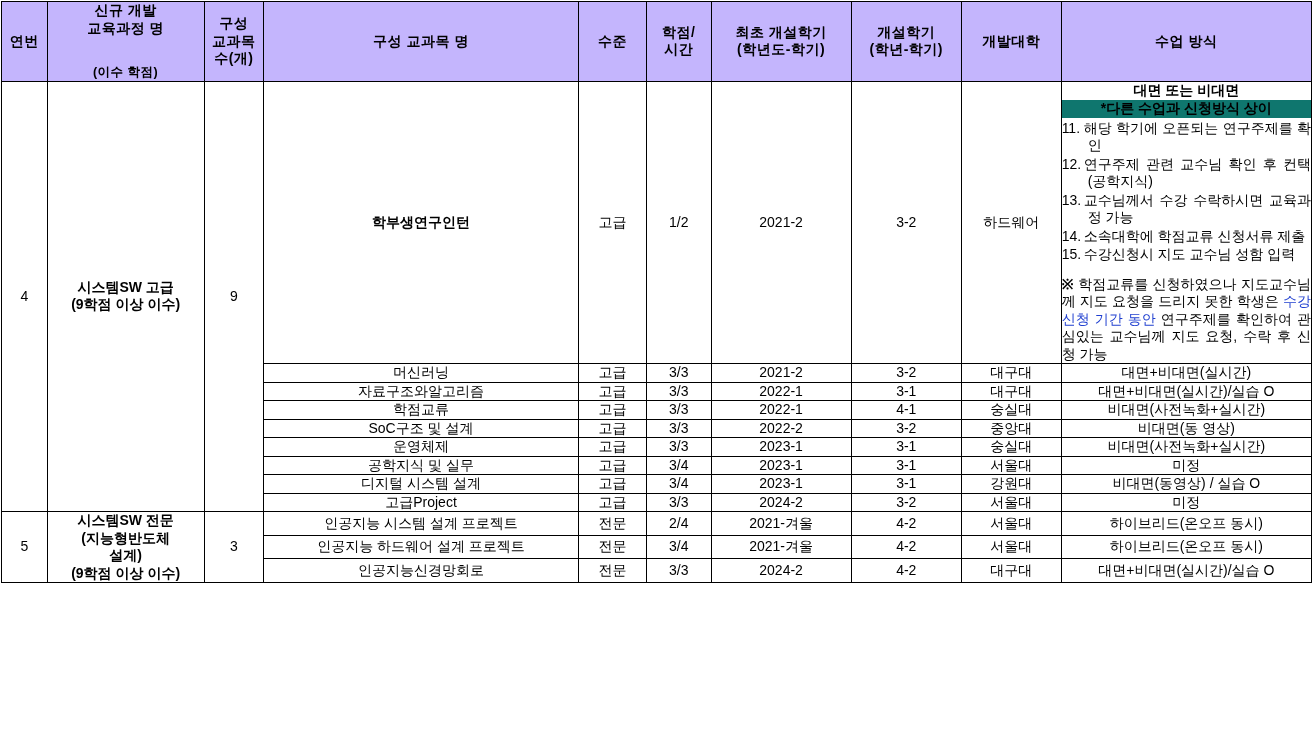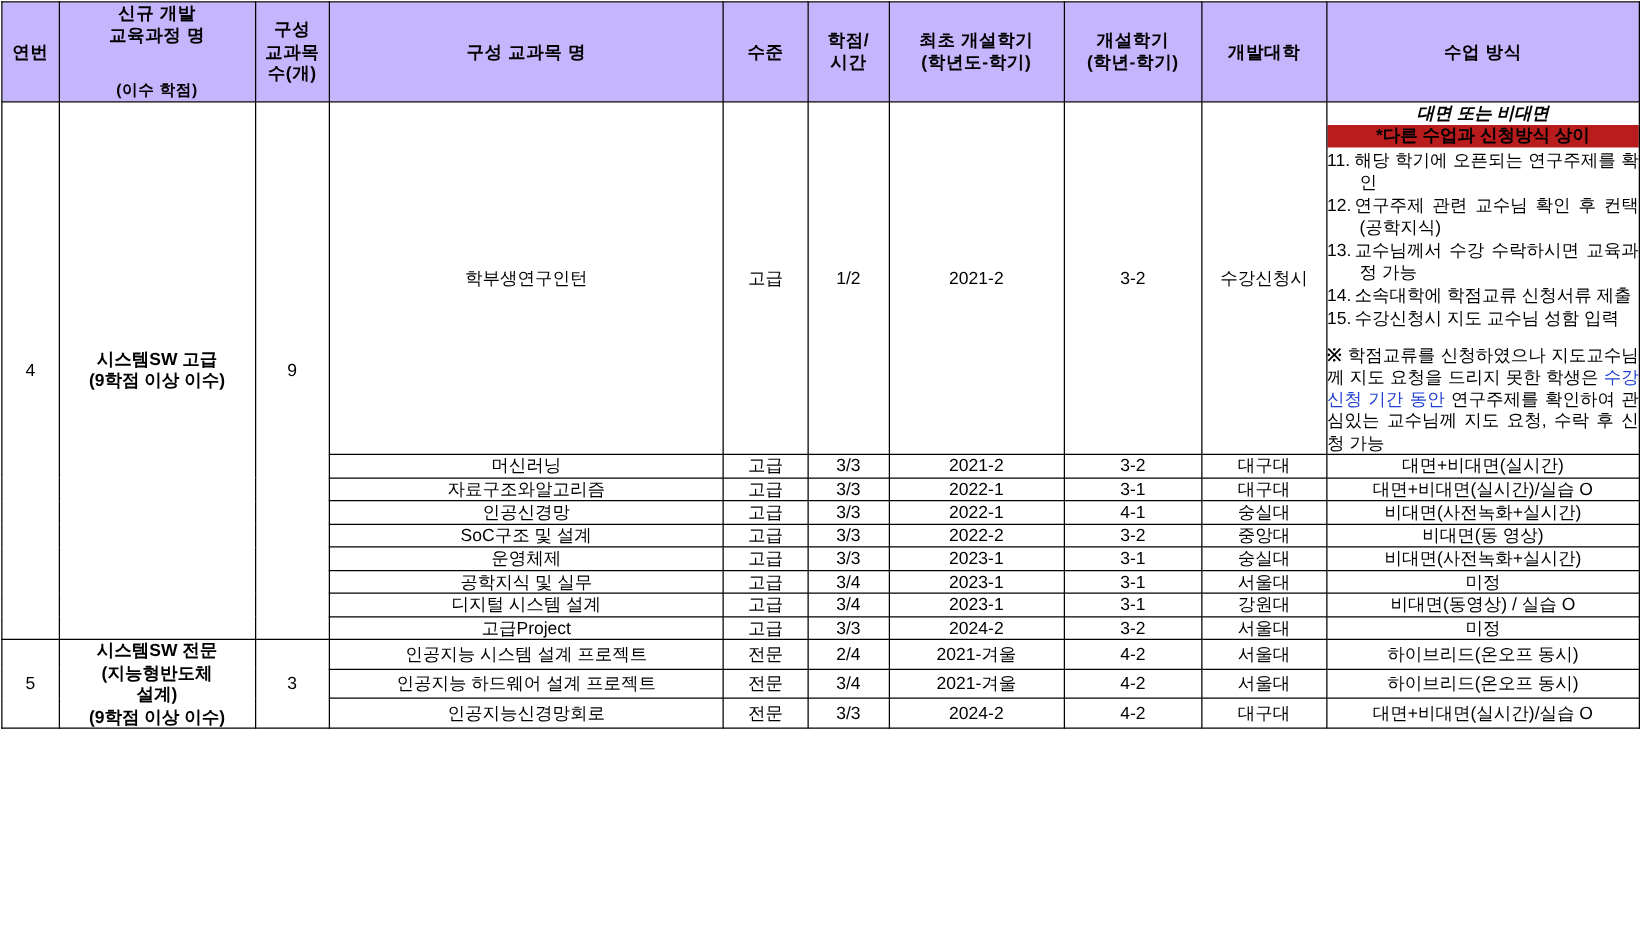--- a/index.html
+++ b/index.html
@@ -57,27 +57,26 @@
     text-align: left;
     padding: 4px 5px 6px 5px;
     font-size: 13.5px;
     line-height: 1.32;
   }
   .method-intern .mi-title {
     text-align: center;
     font-weight: bold;
     display: block;
     margin-bottom: 1px;
-    font-style: italic;
   }
   .method-intern .mi-note {
     display: block;
     text-align: center;
     font-weight: bold;
-    background: #b91c1c;
+    background: #0f766e;
     margin-bottom: 2px;
   }
   .method-intern ol {
     margin: 0;
     padding: 0;
     list-style: none;
   }
   .method-intern ol li {
     text-align: justify;
     text-justify: inter-ideograph;
@@ -91,20 +90,21 @@
     text-align: justify;
     text-justify: inter-ideograph;
     margin-top: 12px;
     text-indent: 0;
   }
   .method-intern .mi-foot .mark { font-weight: bold; }
   .hl-blue { color: #1f3fd0; }
 
   td.subject-intern {
     vertical-align: middle;
+    font-weight: bold;
   }
   .program-cell { font-size: 14.5px; line-height: 1.35; font-weight: bold; }
   .big-center { vertical-align: middle; }
 </style>
 </head>
 <body>
 
 <table class="curriculum">
   <colgroup>
     <col class="col-no">
@@ -156,21 +156,21 @@
       <td class="big-center program-cell" rowspan="9">
         <div>시스템SW 고급</div>
         <div>(9학점 이상 이수)</div>
       </td>
       <td class="big-center" rowspan="9">9</td>
       <td class="subject-intern cell-pad">학부생연구인턴</td>
       <td class="cell-pad">고급</td>
       <td class="cell-pad">1/2</td>
       <td class="cell-pad">2021-2</td>
       <td class="cell-pad">3-2</td>
-      <td class="cell-pad">수강신청시</td>
+      <td class="cell-pad">하드웨어</td>
       <td class="method-intern">
         <span class="mi-title">대면 또는 비대면</span>
         <span class="mi-note">*다른 수업과 신청방식 상이</span>
         <ol>
           <li><span class="num">11.</span><span>해당 학기에 오픈되는 연구주제를 확인</span></li>
           <li><span class="num">12.</span><span>연구주제 관련 교수님 확인 후 컨택(공학지식)</span></li>
           <li><span class="num">13.</span><span>교수님께서 수강 수락하시면 교육과정 가능</span></li>
           <li><span class="num">14.</span><span>소속대학에 학점교류 신청서류 제출</span></li>
           <li><span class="num">15.</span><span>수강신청시 지도 교수님 성함 입력</span></li>
         </ol>
@@ -190,21 +190,21 @@
     <tr>
       <td class="cell-pad">자료구조와알고리즘</td>
       <td class="cell-pad">고급</td>
       <td class="cell-pad">3/3</td>
       <td class="cell-pad">2022-1</td>
       <td class="cell-pad">3-1</td>
       <td class="cell-pad">대구대</td>
       <td class="cell-pad">대면+비대면(실시간)/실습 O</td>
     </tr>
     <tr>
-      <td class="cell-pad">인공신경망</td>
+      <td class="cell-pad">학점교류</td>
       <td class="cell-pad">고급</td>
       <td class="cell-pad">3/3</td>
       <td class="cell-pad">2022-1</td>
       <td class="cell-pad">4-1</td>
       <td class="cell-pad">숭실대</td>
       <td class="cell-pad">비대면(사전녹화+실시간)</td>
     </tr>
     <tr>
       <td class="cell-pad">SoC구조 및 설계</td>
       <td class="cell-pad">고급</td>

